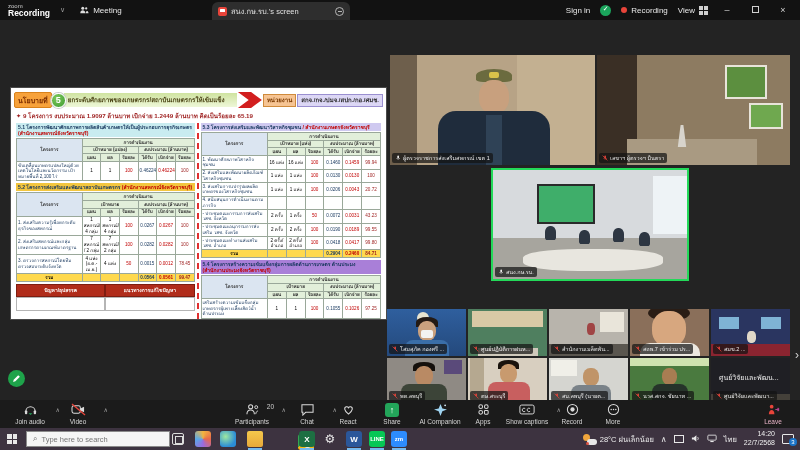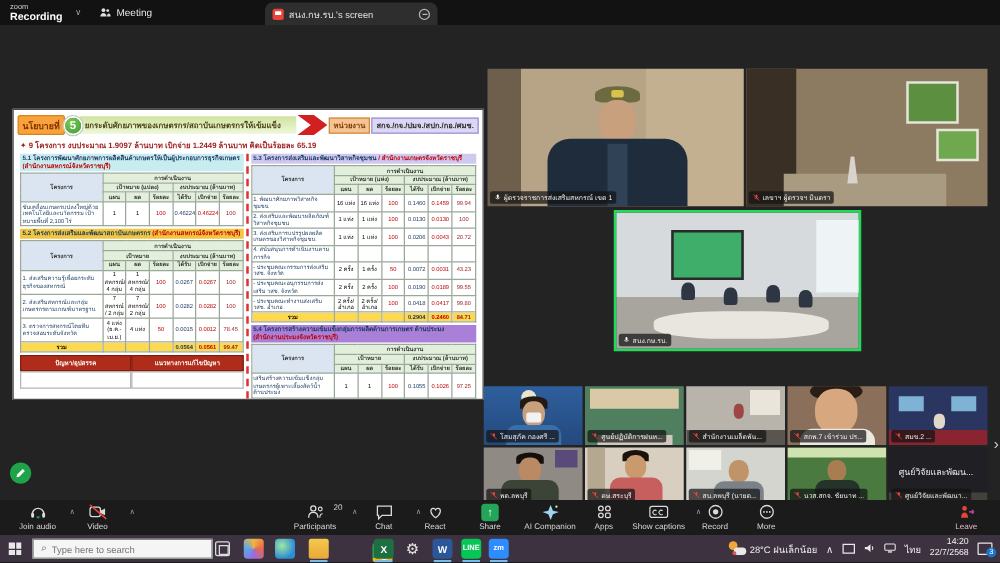--- a/index.html
+++ b/index.html
@@ -163,21 +163,21 @@
   .edge{background:radial-gradient(circle at 35% 35%,#9fe8a0,#2b8dd6 70%)}
   .folder{background:linear-gradient(180deg,#f5c84c,#e8a93a);border-radius:2px}
   .chrome{background:conic-gradient(#e84335 0 33%,#f7b90f 33% 66%,#34a853 66%);position:relative}
   .chrome::after{content:"";position:absolute;left:4.5px;top:4.5px;width:7px;height:7px;border-radius:50%;background:#4285f4;border:1.5px solid #fff}
   .excel{background:#1d6f42}
   .gear{background:transparent;color:#e8e8e8;font-size:12px}
   .word{background:#2b579a}
   .line{background:#06c755;font-size:6px}
   .zm{background:#2d8cff;font-size:6px}
   .tray{position:absolute;right:0;top:0;height:22px;display:flex;align-items:center;gap:7px;padding-right:6px;color:#f0f0f0}
-  .weather{display:flex;align-items:flex-start;gap:3px}
+  .weather{display:flex;align-items:flex-end;gap:3px}
   .cloud{position:relative;width:14px;height:11px}
   .cloud .sun{position:absolute;left:0;top:0;width:7px;height:7px;border-radius:50%;background:#f0a63c}
   .cloud .cl{position:absolute;right:0;bottom:0;width:10px;height:6px;border-radius:4px;background:#e8e8e8}
   .cloud .drop{position:absolute;left:3px;bottom:0;width:3px;height:3px;border-radius:50%;background:#e05545}
   .wtxt{font-size:7.5px;white-space:nowrap}
   .trayic{font-size:8px;color:#e8e8e8}
   .sq{width:10px;height:8px;border:1px solid #e8e8e8;display:inline-block}
   .clock{text-align:right;font-size:7px;line-height:1.25}
   .notif{position:relative;width:12px;height:10px;border:1px solid #e8e8e8;border-radius:1px}
   .notif b{position:absolute;right:-4px;bottom:-3px;width:8px;height:8px;border-radius:50%;background:#1a73c8;color:#fff;font-size:6px;display:flex;align-items:center;justify-content:center;font-weight:normal}
@@ -199,20 +199,40 @@
           <circle cx="11.5" cy="5.5" r="1.8" fill="#ddd"></circle>
           <path d="M2 13c0-3 2-4.5 4-4.5s4 1.5 4 4.5z" fill="#ddd"></path>
           <path d="M10.5 13c.2-2 1-3.6 2.5-3.6 1.3 0 2 1.6 2.2 3.6z" fill="#ddd"></path>
         </svg>
       <span>Meeting</span>
     </div>
     <div class="share-tab">
       <span class="scr-ico"></span>
       <span class="txt">สนง.กษ.รบ.'s screen</span>
       <span class="circ-minus"></span>
+    </div>
+    <div class="tb-right">
+      <span class="signin">Sign in</span>
+      <span class="shield"></span>
+      <span class="recwrap">
+        <span class="recdot"></span>
+        <span>Recording</span>
+      </span>
+      <span class="viewbtn">
+        <span>View</span>
+        <span class="viewico">
+            <i></i>
+            <i></i>
+            <i></i>
+            <i></i>
+          </span>
+      </span>
+      <span class="winbtn">–</span>
+      <span class="winbtn"><span class="maxsq"></span></span>
+      <span class="winbtn">×</span>
     </div>
   </div>
 
   <div class="slide">
     <div class="s-head">
       <span class="pol-label">นโยบายที่</span>
       <span class="pol-num">5</span>
       <span class="pol-title">ยกระดับศักยภาพของเกษตรกร/สถาบันเกษตรกรให้เข้มแข็ง</span>
       <span class="pol-arrow"></span>
       <span class="agency-label">หน่วยงาน</span>

